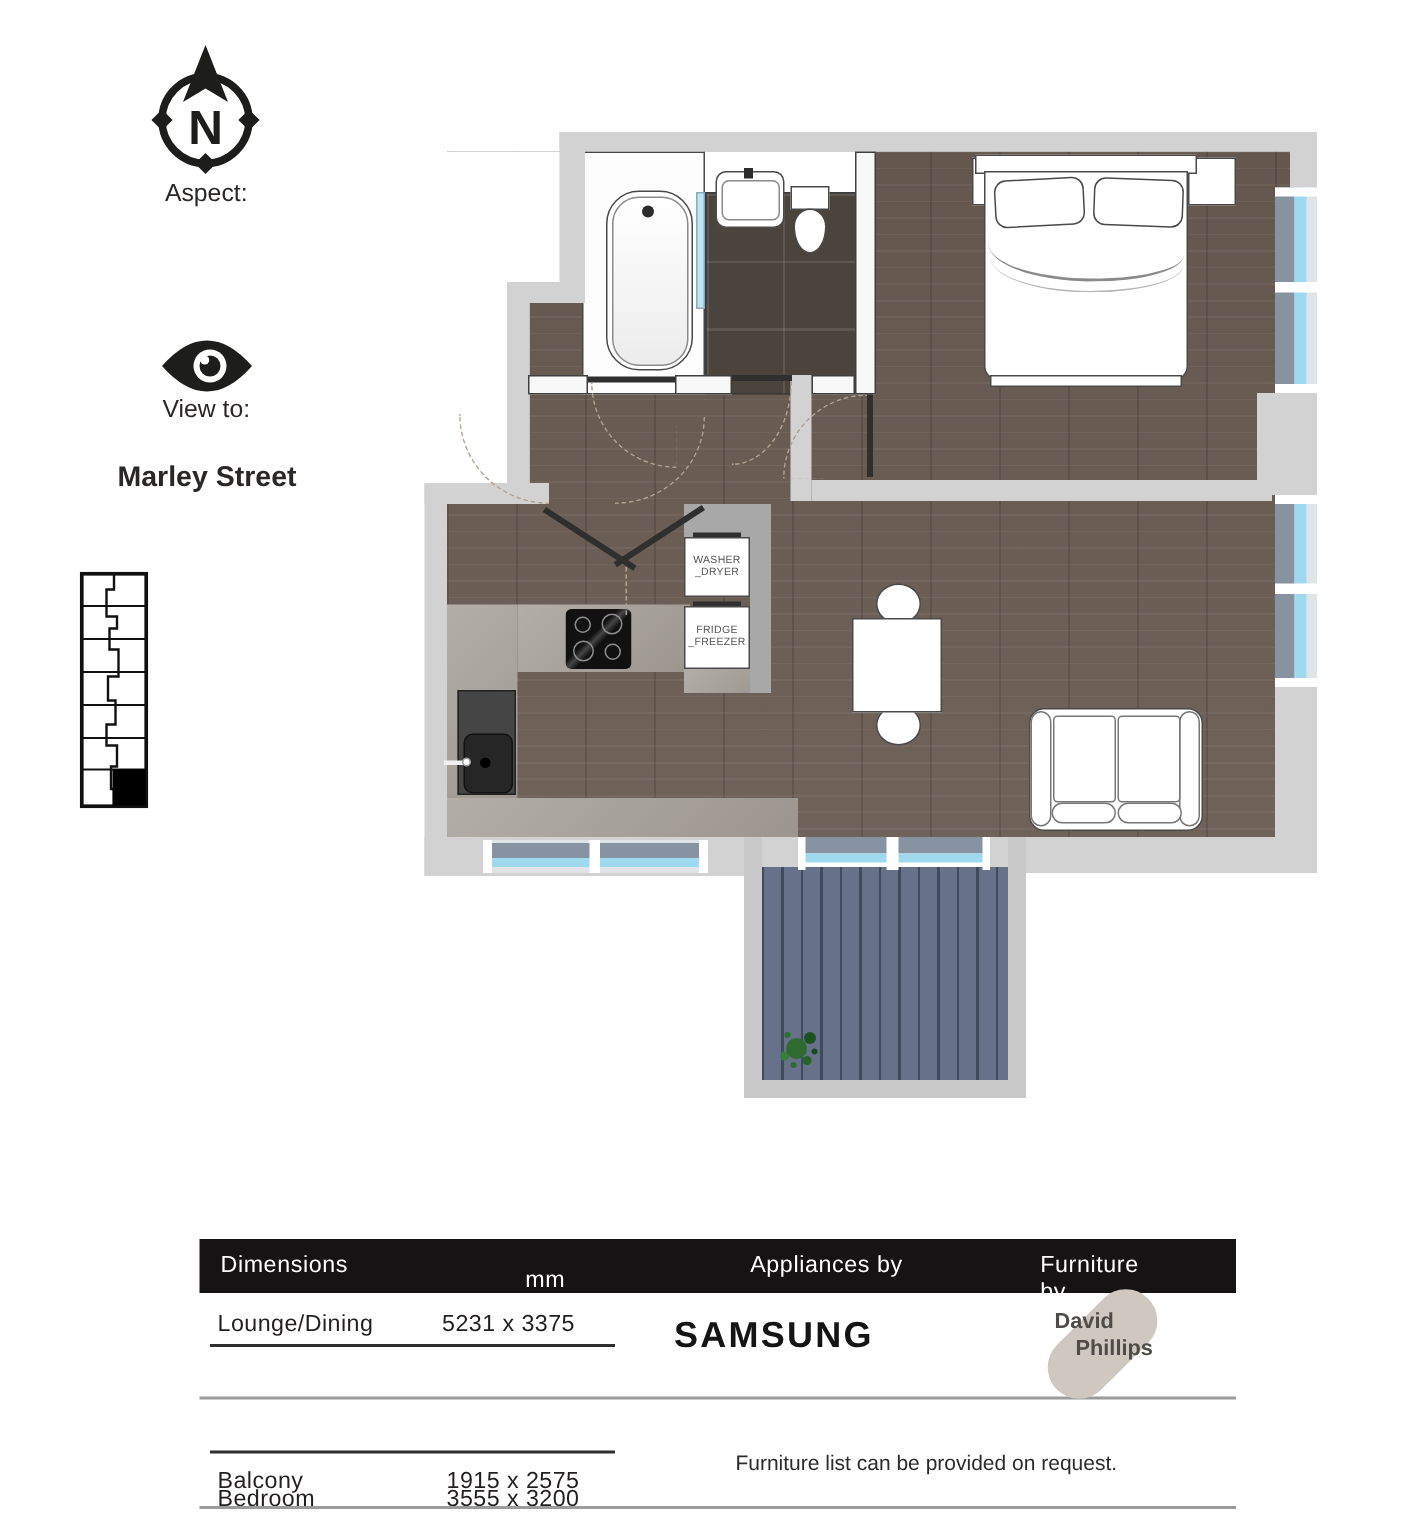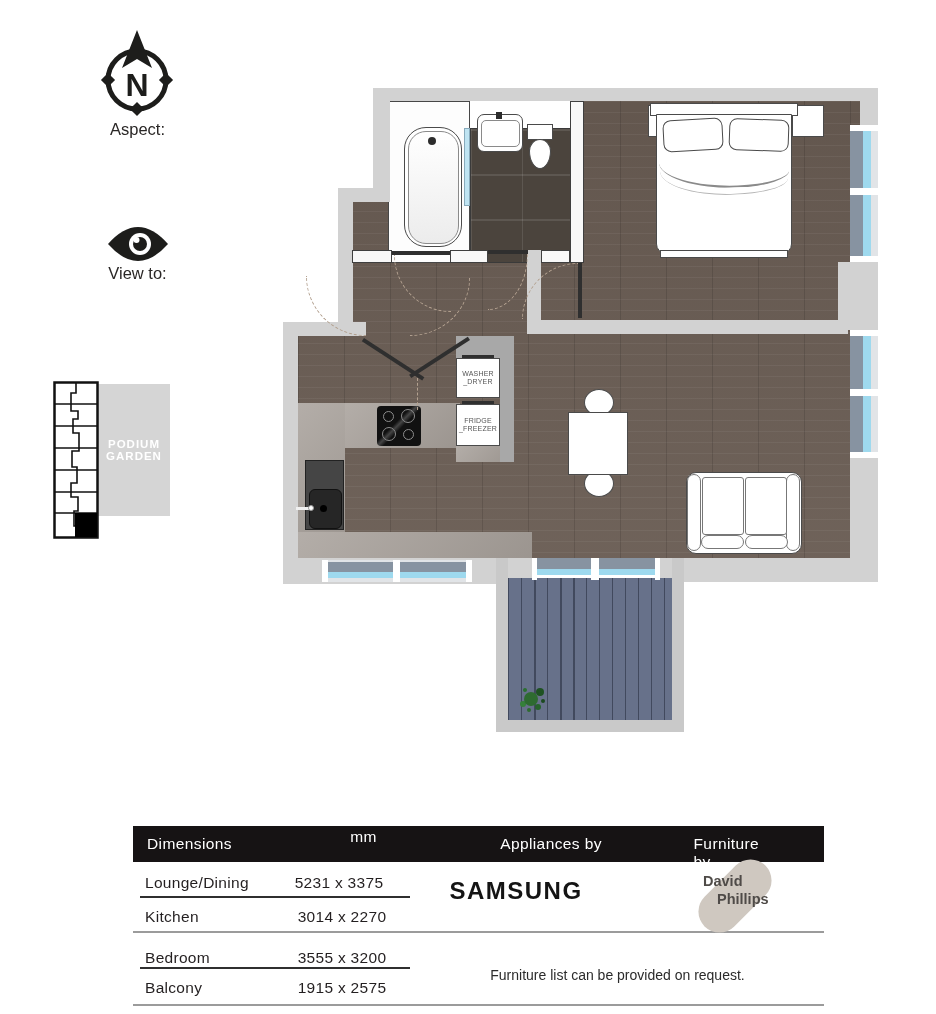--- a/index.html
+++ b/index.html
@@ -54,25 +54,22 @@
   </svg>
   <div class="abs sidetxt" style="left:50px;top:120px;width:175px;font-size:16.5px;">Aspect:</div>
 
   <svg class="abs" style="left:106px;top:224px;" width="64" height="40" viewBox="0 0 64 40">
     <path d="M2,20 Q17,3 32,3 Q47,3 62,20 Q47,37 32,37 Q17,37 2,20 Z" fill="#1d1d1b"></path>
     <circle cx="34" cy="20" r="11" fill="#ffffff"></circle>
     <circle cx="34" cy="20" r="7" fill="#1d1d1b"></circle>
     <circle cx="30.5" cy="16" r="3" fill="#ffffff"></circle>
   </svg>
   <div class="abs sidetxt" style="left:50px;top:264px;width:175px;font-size:16.5px;">View to:</div>
-
-  <div class="abs" style="left:98px;top:384px;width:72px;height:132px;background:#d5d5d5;display:flex;flex-direction:column;align-items:center;justify-content:center;">
-    <span style="color:#fff;font-weight:bold;font-size:11.5px;letter-spacing:1px;">PODIUM</span>
-    <span style="color:#fff;font-weight:bold;font-size:11.5px;letter-spacing:1px;">GARDEN</span>
-  </div>
+  <div class="abs sidetxt" style="left:22px;top:308px;width:232px;font-size:19px;font-weight:bold;">Marley Street</div>
+
   <svg class="abs" style="left:53px;top:381px;" width="46" height="158" viewBox="0 0 46 158">
     <rect x="1.5" y="1.5" width="43" height="155" fill="#ffffff" stroke="#111" stroke-width="2.5"></rect>
     <line x1="1" y1="23" x2="45" y2="23" stroke="#111" stroke-width="1.4"></line>
     <line x1="1" y1="45" x2="45" y2="45" stroke="#111" stroke-width="1.4"></line>
     <line x1="1" y1="67" x2="45" y2="67" stroke="#111" stroke-width="1.4"></line>
     <line x1="1" y1="89" x2="45" y2="89" stroke="#111" stroke-width="1.4"></line>
     <line x1="1" y1="111" x2="45" y2="111" stroke="#111" stroke-width="1.4"></line>
     <line x1="1" y1="132" x2="45" y2="132" stroke="#111" stroke-width="1.4"></line>
     <polyline points="23,2 23,12 18,12 18,30 25,30 25,38 20,38 20,52 26,52 26,70 19,70 19,86 24,86 24,102 18,102 18,116 25,116 25,130 21,130 21,145 23,145 23,156" fill="none" stroke="#111" stroke-width="1.6"></polyline>
     <rect x="22" y="132" width="22" height="24" fill="#000"></rect>
@@ -221,38 +218,34 @@
     <div class="abs leaf" style="left:364px;top:338px;width:72px;height:3.5px;transform:rotate(33deg);transform-origin:left top;"></div>
     <div class="abs leaf" style="left:470px;top:340px;width:70px;height:3.5px;transform:rotate(147deg);transform-origin:left top;"></div>
     <div class="abs arc" style="left:306px;top:276px;width:60px;height:60px;border-left:1.6px dashed #b3a190;border-bottom:1.6px dashed #b3a190;border-bottom-left-radius:100%;"></div>
     <div class="abs arc" style="left:410px;top:278px;width:60px;height:58px;border-right:1.6px dashed #b3a190;border-bottom:1.6px dashed #b3a190;border-bottom-right-radius:100%;"></div>
     <div class="abs" style="left:417px;top:378px;width:0;height:32px;border-left:1.6px dashed #b3a190;"></div>
   </div>
 
   <div class="abs" style="left:0;top:0;width:936px;height:1014px;">
     <div class="abs" style="left:133px;top:826px;width:691px;height:36px;background:#161314;">
       <span class="abs hdrTxt" style="left:14px;top:9px;">Dimensions</span>
-      <span class="abs hdrTxt" style="left:209px;top:2px;transform:translateX(-50%);padding-left:43px;">mm</span>
+      <span class="abs hdrTxt" style="left:209px;top:19px;transform:translateX(-50%);padding-left:43px;">mm</span>
       <span class="abs hdrTxt" style="left:386px;top:9px;transform:translateX(-50%);margin-left:32px;">Appliances by</span>
       <span class="abs hdrTxt" style="left:604px;top:9px;transform:translateX(-50%);">Furniture by</span>
     </div>
 
     <div class="abs rowTxt" style="left:133px;top:874px;width:300px;height:18px;">
       <span class="abs" style="left:12px;">Lounge/Dining</span>
       <span class="abs" style="left:206px;transform:translateX(-50%);">5231 x 3375</span>
     </div>
     <div class="abs lineShort" style="left:140px;top:896px;width:270px;"></div>
 
-    <div class="abs rowTxt" style="left:133px;top:908px;width:300px;height:18px;">
-      <span class="abs" style="left:12px;">Kitchen</span>
-      <span class="abs" style="left:209px;transform:translateX(-50%);">3014 x 2270</span>
-    </div>
     <div class="abs lineLong" style="left:133px;top:931px;width:691px;"></div>
 
-    <div class="abs rowTxt" style="left:133px;top:949px;width:300px;height:18px;">
+    <div class="abs rowTxt" style="left:133px;top:991px;width:300px;height:18px;">
       <span class="abs" style="left:12px;">Bedroom</span>
       <span class="abs" style="left:209px;transform:translateX(-50%);">3555 x 3200</span>
     </div>
     <div class="abs lineShort" style="left:140px;top:967px;width:270px;"></div>
 
     <div class="abs rowTxt" style="left:133px;top:979px;width:300px;height:18px;">
       <span class="abs" style="left:12px;">Balcony</span>
       <span class="abs" style="left:209px;transform:translateX(-50%);">1915 x 2575</span>
     </div>
     <div class="abs lineLong" style="left:133px;top:1004px;width:691px;"></div>

